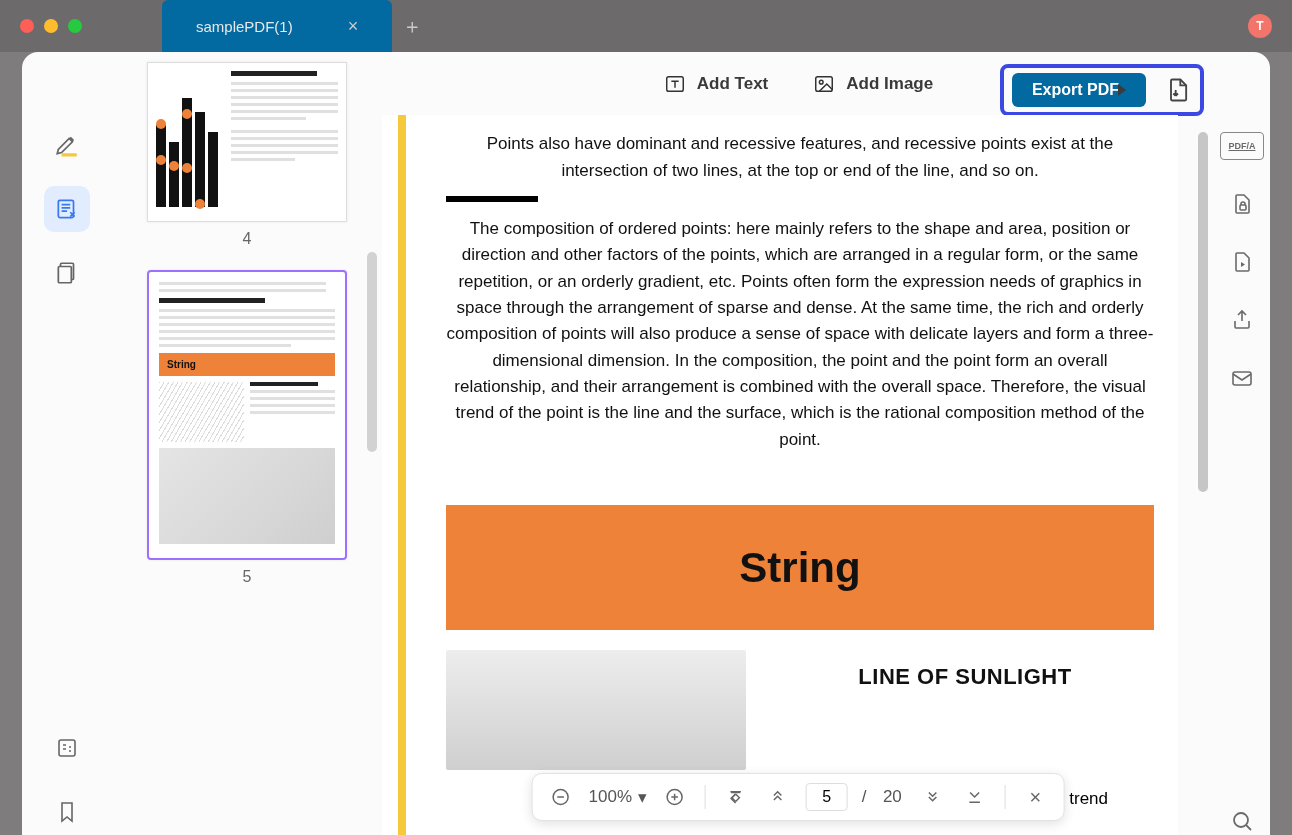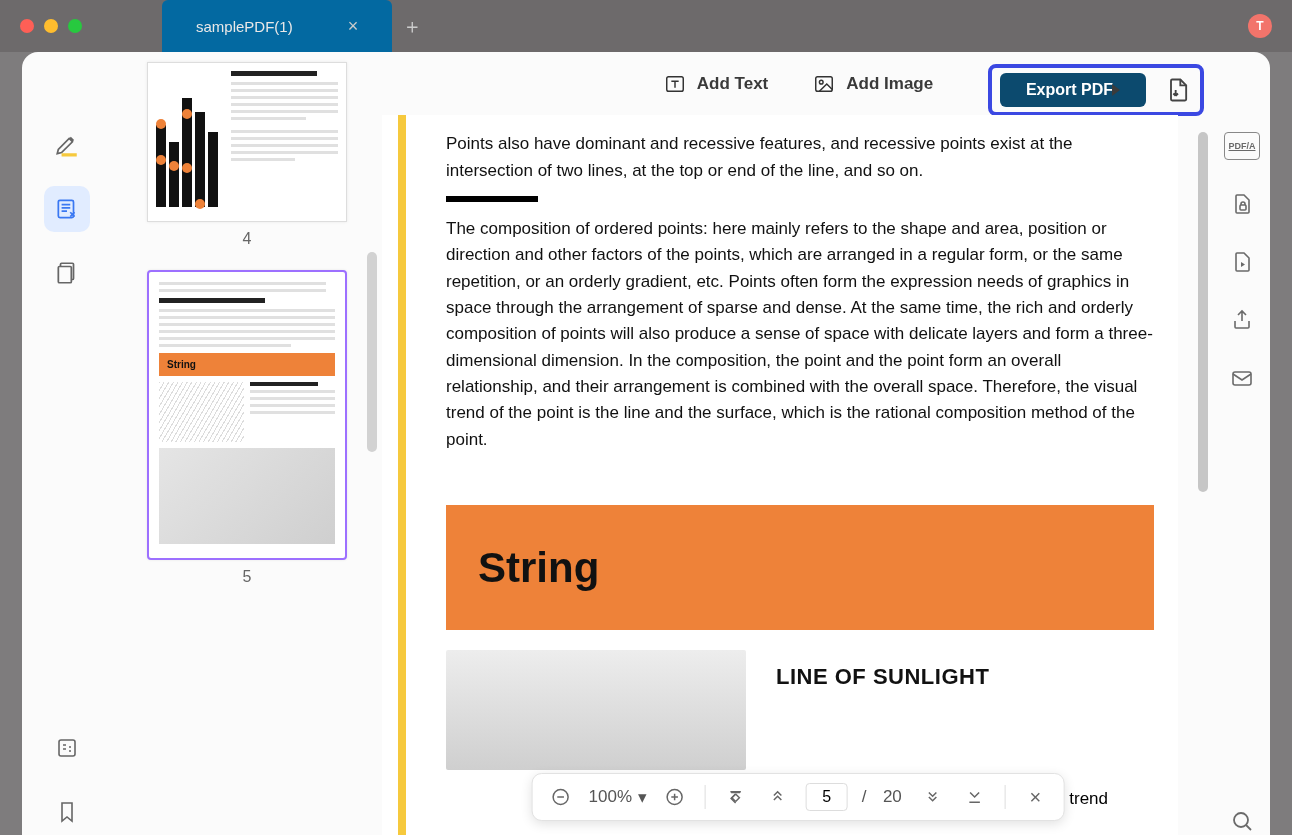--- a/index.html
+++ b/index.html
@@ -132,22 +132,22 @@
       cursor:pointer;
     }
     .ticon { width:24px; height:24px; display:flex; align-items:center; justify-content:center; }
     .export-wrap {
       position:absolute; right:10px; top:12px;
       border:4px solid #3b48e2; border-radius:8px;
       padding:4px 8px; display:flex; align-items:center; gap:18px;
       height:52px;
     }
     .export-tip {
-      background:#0c4a6e; color:#fff;
-      padding:8px 26px; border-radius:6px;
+      background:#0369a1; color:#fff;
+      padding:8px 20px; border-radius:6px;
       font-size:16px; font-weight:600;
       display:flex; align-items:center;
     }
     .export-tip::after{
       content:""; width:0;height:0;
       border-top:6px solid transparent; border-bottom:6px solid transparent;
       border-left:8px solid #3b3b3b; margin-left:-1px;
     }
     .export-ic { width:28px; height:28px; color:#444; }
 
@@ -160,21 +160,21 @@
 
     .page {
       margin:0 36px 0 0;
       background:#fff;
       position:relative;
       padding:16px 24px 120px 48px;
       overflow:hidden;
       height:100%;
     }
     .ystripe { position:absolute; top:0; left:16px; width:8px; height:100%; background:#f6c93d; }
-    .p-body { margin-left:16px; font-size:17px; line-height:1.55; color:#111; }
+    .p-body { margin-left:16px; font-size:17px; line-height:1.55; color:#111;text-align:center; }
     .p-h { font-size:26px; font-weight:700; margin:26px 0 0; letter-spacing:.3px;}
     .p-rule { width:92px; height:6px; background:#000; margin:12px 0 14px; }
     .string-box {
       background:#ee8239; padding:30px 32px; margin-top:52px;
       font-size:42px; font-weight:800; color:#111;
       font-family: Arial, sans-serif;
     }
     .below-row { display:flex; gap:30px; margin-top:20px; }
     .arch { width:300px; height:120px; background:linear-gradient(180deg,#ededed,#cfcfcf); border-radius:2px; }
     .lok { flex:1; padding-top:10px; }
@@ -194,21 +194,21 @@
     .zb-btn { width:28px; height:28px; display:flex; align-items:center; justify-content:center; cursor:pointer; border-radius:6px;}
     .zb-sep { width:1px; height:24px; background:#ddd; margin:0 2px; }
     .zb-page-input { width:42px; text-align:center; border:1px solid #ddd; border-radius:4px; height:28px; font-size:16px; }
     .zoom-pct { display:flex; align-items:center; gap:6px; font-size:17px;}
 
     
     .right-rail {
       width:56px; display:flex; flex-direction:column; align-items:center;
       padding-top:80px; gap:30px; color:#6a6a6a;
     }
-    .rr-btn { width:36px; height:28px; cursor:pointer; display:flex; align-items:center; justify-content:center;text-decoration:underline; }
+    .rr-btn { width:44px; height:28px; cursor:pointer; display:flex; align-items:center; justify-content:center;text-decoration:underline; }
     .rr-spacer { flex:1; }
 
     svg { display:block; }
   </style>
 </head>
 <body>
 
 <div class="titlebar">
   <div class="traffic">
     <div class="dot red"></div>

